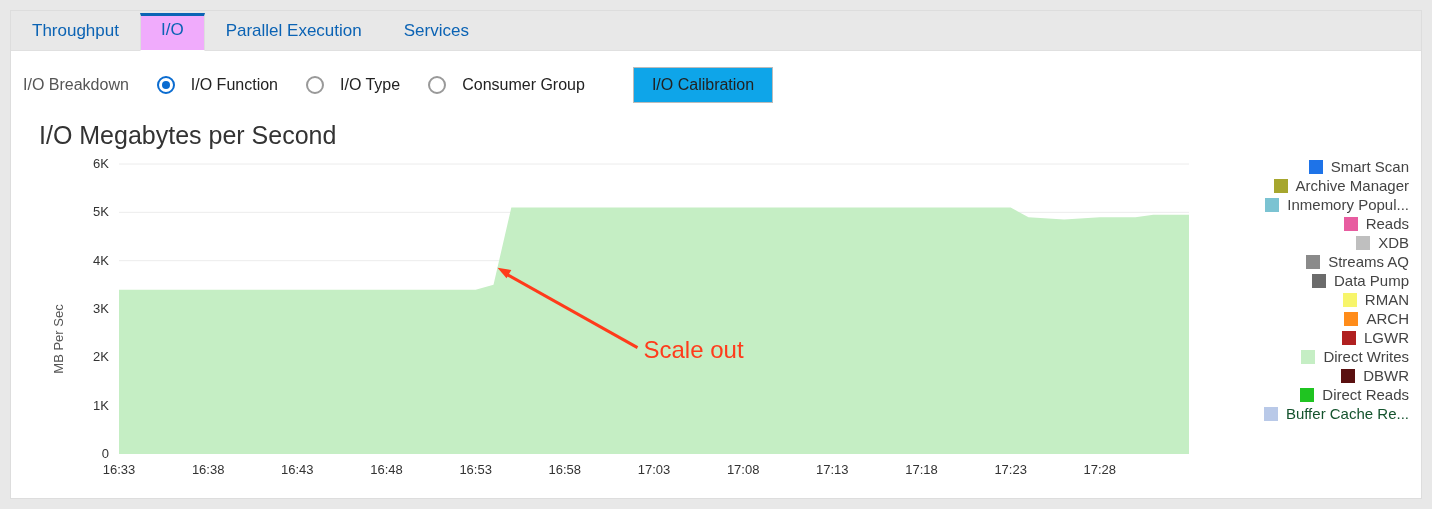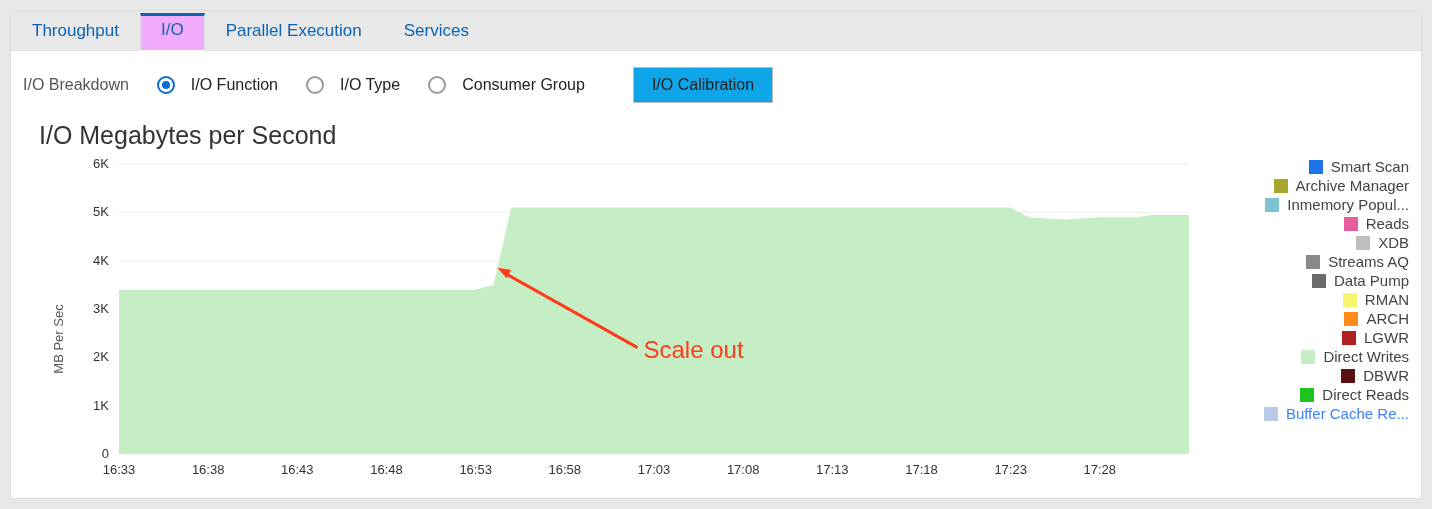--- a/index.html
+++ b/index.html
@@ -82,21 +82,21 @@
     margin-left: 30px;
     font-size: 15px;
     color: #444;
     display: flex; flex-direction: column; gap: 2px;
     padding-top: 4px;
     width: 180px;
     align-items: flex-end;
   }
   .legend-item { display: flex; align-items: center; gap: 8px; white-space: nowrap; }
   .swatch { width: 14px; height: 14px; flex: 0 0 14px; }
-  .legend-item:last-child { color: #3b82f6; padding-left: 48px; }
+  .legend-item:last-child { color: #14532d; padding-left: 48px; }
 
   
   .gridline { stroke: #ececec; stroke-width: 1; }
   .yaxis-text, .xaxis-text { font-size: 13px; fill: #333; }
   .yaxis-title { font-size: 13px; fill: #555; }
   .area-fill { fill: #c5eec4; stroke: none; }
   .annotation { fill: #ff3b1b; font-size: 24px; }
   .arrow { stroke: #ff3b1b; stroke-width: 3; fill: none; }
   .arrow-head { fill: #ff3b1b; }
 </style>

